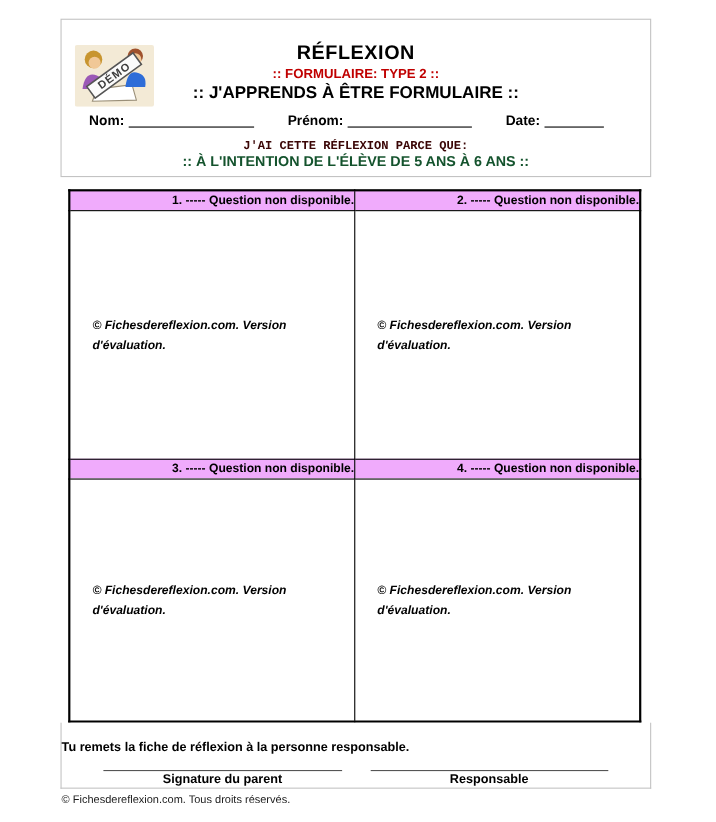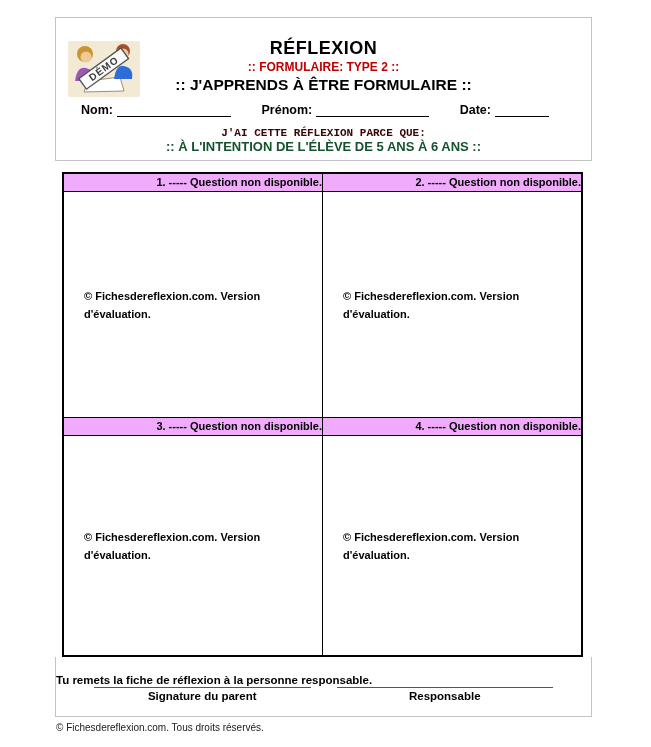--- a/index.html
+++ b/index.html
@@ -23,21 +23,21 @@
   }
   .logo-box { position:absolute; left:12px; top:23px; width:72px; height:56px; }
   .title { padding-top:21px; font-size:18px; font-weight:bold; letter-spacing:.5px; line-height:1.05; }
   .form-type { margin-top:3px; font-size:12px; font-weight:bold; color:#c00000; line-height:1.1; }
   .subtitle { margin-top:2px; font-size:15.5px; font-weight:bold; line-height:1.1; }
   .fields {
     display:flex; justify-content:space-between; align-items:flex-end;
     padding:0 42px 0 25px; margin-top:11px;
     font-size:12.5px; font-weight:bold; line-height:1;
   }
-  .field { display:flex; align-items:flex-end; gap:4px; }
+  .field { display:flex; align-items:center; gap:4px; }
   .blank { display:inline-block; border-bottom:1.5px solid #000; height:12px; }
   .blank.w-nom { width:114px; }
   .blank.w-prenom { width:113px; }
   .blank.w-date { width:54px; }
   .reason { margin-top:10px; font-size:11px; font-weight:bold; color:#3a0505; line-height:1.15;font-family:Liberation Mono, monospace; }
   .intention { margin-top:1px; font-size:13px; font-weight:bold; color:#14532d; line-height:1.15; }
 
   
   table.qtable {
     margin:11px 9px 0 7px;
@@ -55,31 +55,31 @@
   }
   table.qtable td {
     border:1px solid #000;
     vertical-align:middle;
     text-align:left;
     padding-left:20px;
     background:#fff;
   }
   table.qtable tr.row-a td { height:226px; }
   table.qtable tr.row-b td { height:221px; }
-  .watermark { font-size:11px; font-weight:bold; }
+  .watermark { font-size:11px; font-weight:bold; font-style:italic; }
 
   
   .bottom-panel {
     border:1px solid #c3c3c3;
     border-top:none;
     height:60px;
     background:#fff;
   }
   .instruction { text-align:left; padding-top:18px; font-size:11.5px; font-weight:bold; line-height:1; }
-  .sig-row { display:flex; gap:26px; padding:0 38px; }
+  .sig-row { display:flex; gap:26px; padding:0 38px; margin-top:13px; }
   .sig { flex:1; border-top:1px solid #555; text-align:center; font-size:11.5px; font-weight:bold; padding-top:2px; line-height:1.1; }
 
   
   .page-footer { margin-top:5px; margin-left:1px; font-size:10px; color:#1a1a1a; }
 </style>
 </head>
 <body>
 
 <div class="doc">
 

